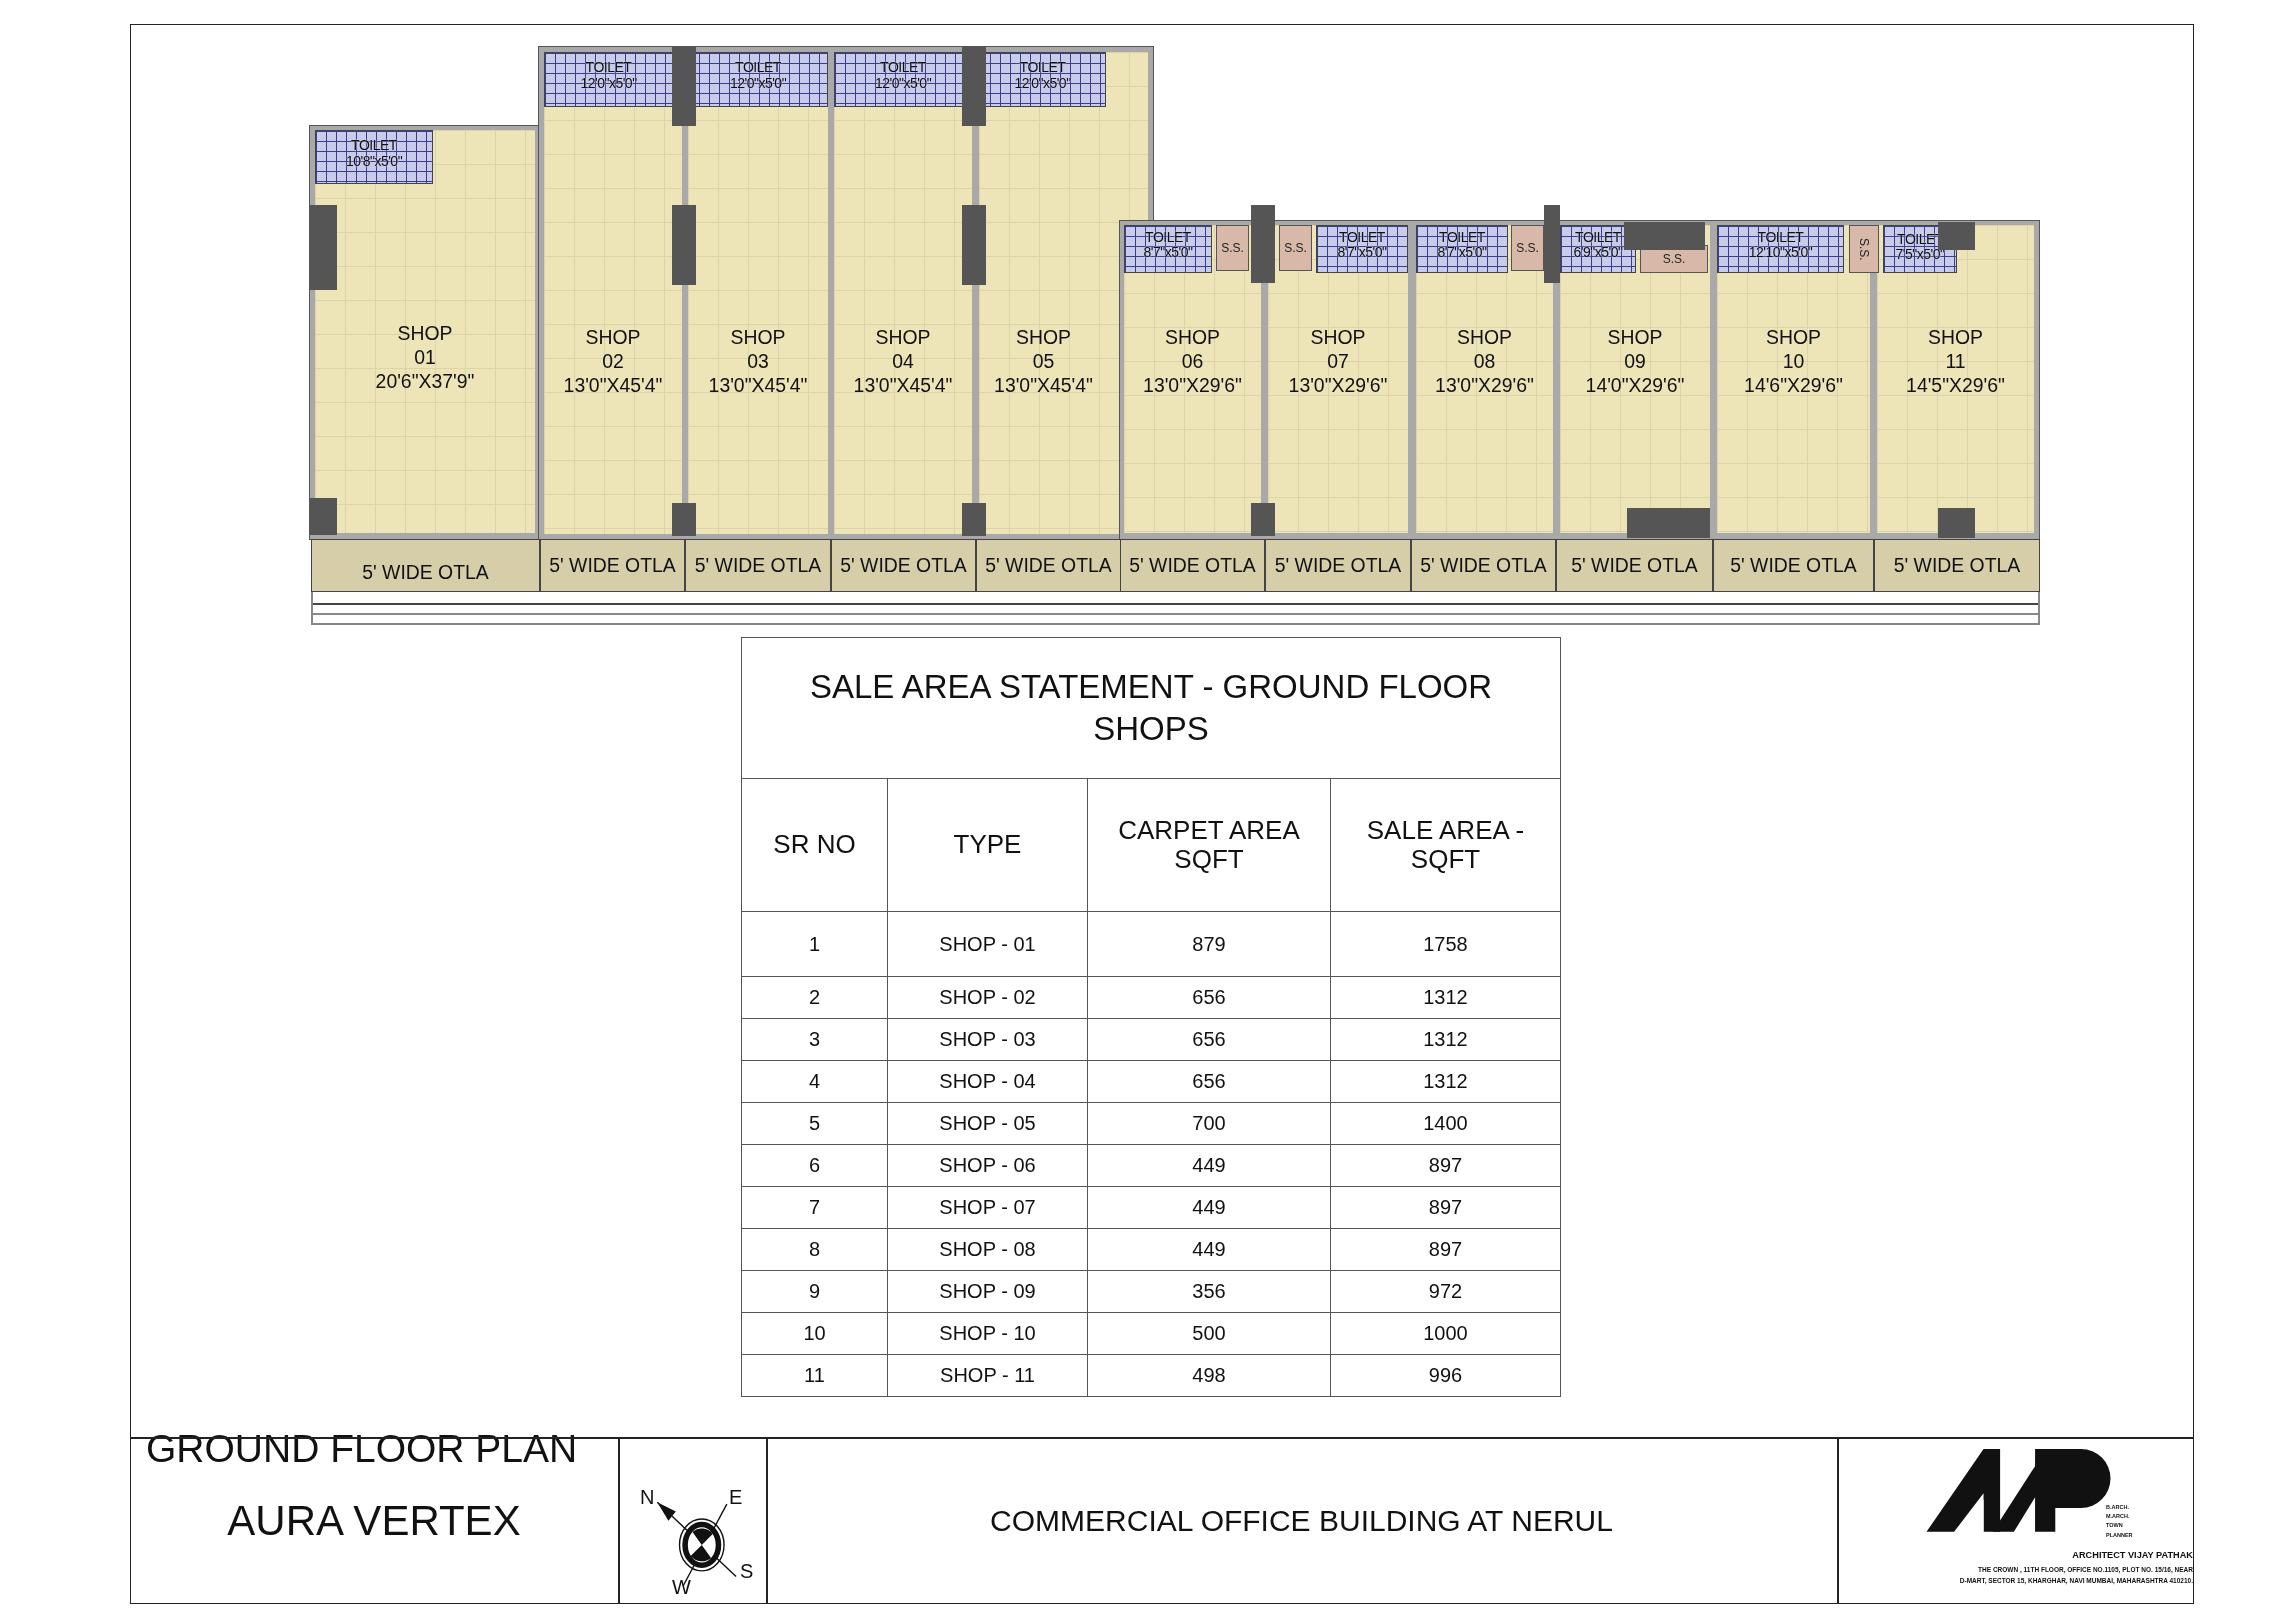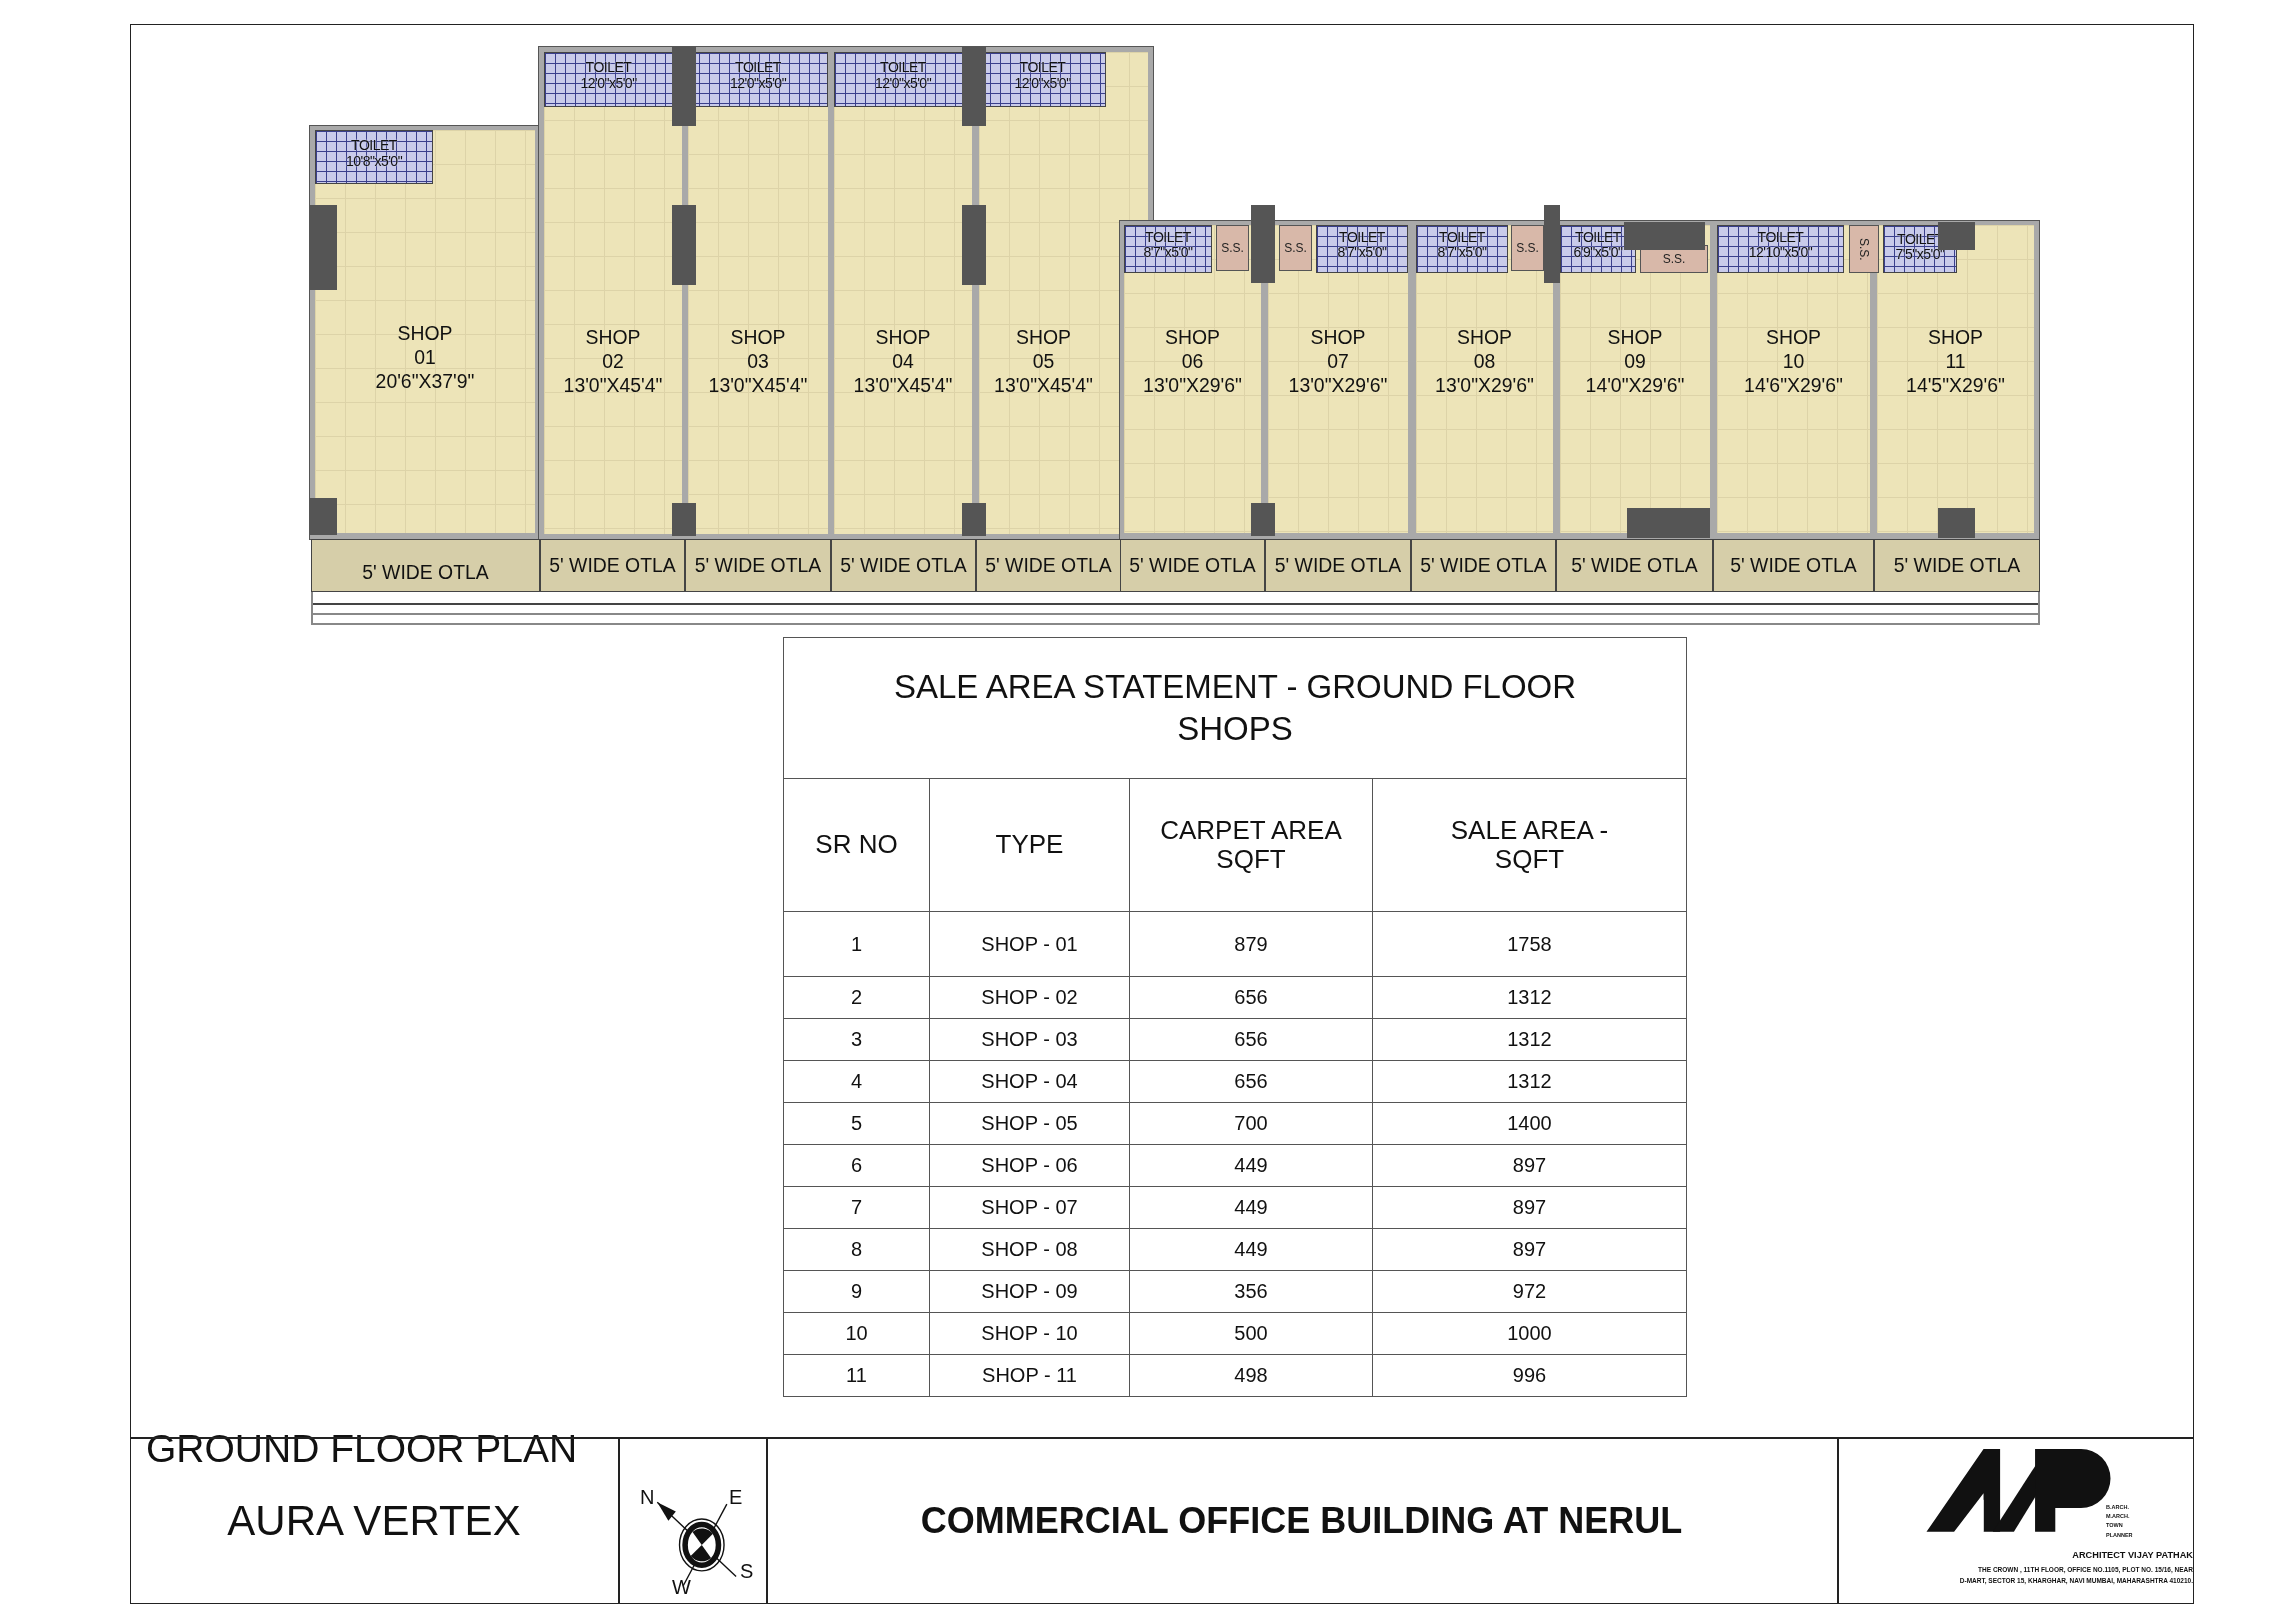--- a/index.html
+++ b/index.html
@@ -26,35 +26,35 @@
     text-shadow:0 0 1.8px #c9cbea, 0 0 1.8px #c9cbea; }
   .ss { background:#d8b8a9; border:0.9px solid #555; font-size:12px; display:flex;
     align-items:center; justify-content:center; color:#222; }
   .ss.vert { writing-mode:vertical-rl; }
   .shop-label { font-size:19.4px; line-height:24px; text-align:center; color:#111; }
   .otla { background:#d6cea9; border:0.9px solid #444; display:flex;
     align-items:center; justify-content:center; font-size:19.4px; color:#111; }
   .hline { height:1.8px; background:#444; }
 
   
-  table.sale { position:absolute; left:783px; top:637px; width:904px;
+  table.sale { position:absolute; left:741px; top:637px; width:820px;
     border-collapse:collapse; font-size:20px; text-align:center; }
   table.sale td, table.sale th { border:1.8px solid #555; font-weight:normal; padding:0; }
   .t-title { height:140px; font-size:33px; line-height:42px; }
   .t-head { height:133px; font-size:26px; line-height:29.5px; }
   .t-row { height:42px; }
   .t-row.first { height:65px; }
 
   
   .tb-line { background:#222; }
   .gfp { left:146px; top:1427px; font-size:39px; color:#111; }
   .project { left:130px; top:1438px; width:488px; height:166px; display:flex;
     align-items:center; justify-content:center; font-size:42px; }
   .subtitle { left:766px; top:1438px; width:1071px; height:166px; display:flex;
-    align-items:center; justify-content:center; font-size:36px;font-weight:bold; }
+    align-items:center; justify-content:center; font-size:30px; }
   .compass-l { font-size:20px; }
   .logo-sub { font-size:8.3px; text-align:right; font-weight:bold; line-height:12px; }
 </style>
 </head>
 <body>
 
 <div class="abs sheet-border"></div>
 
 <div class="abs" style="left:0;top:0;width:2291px;height:646px;">
 

